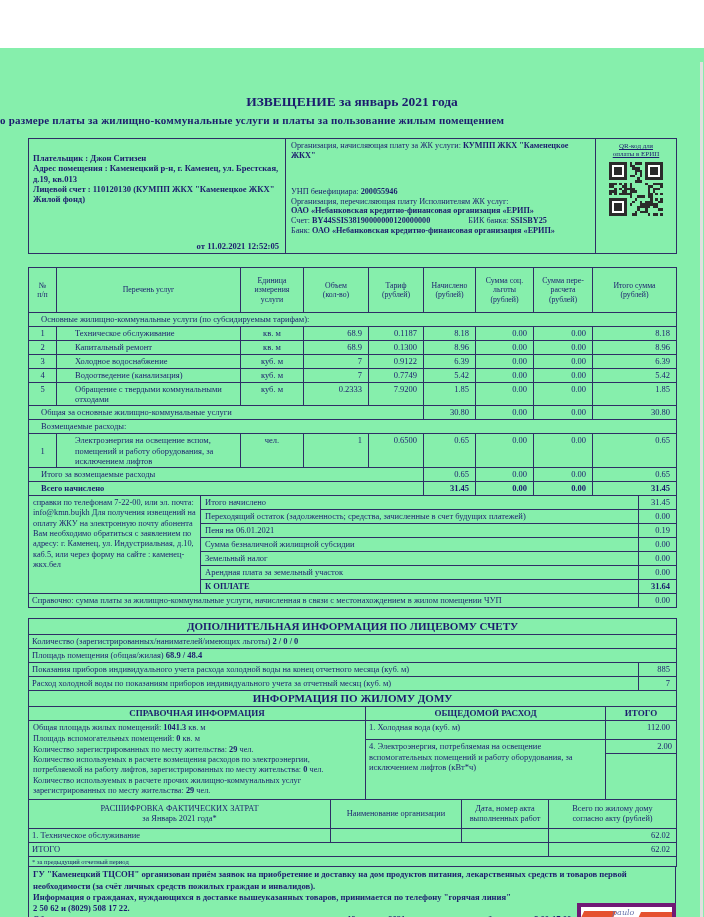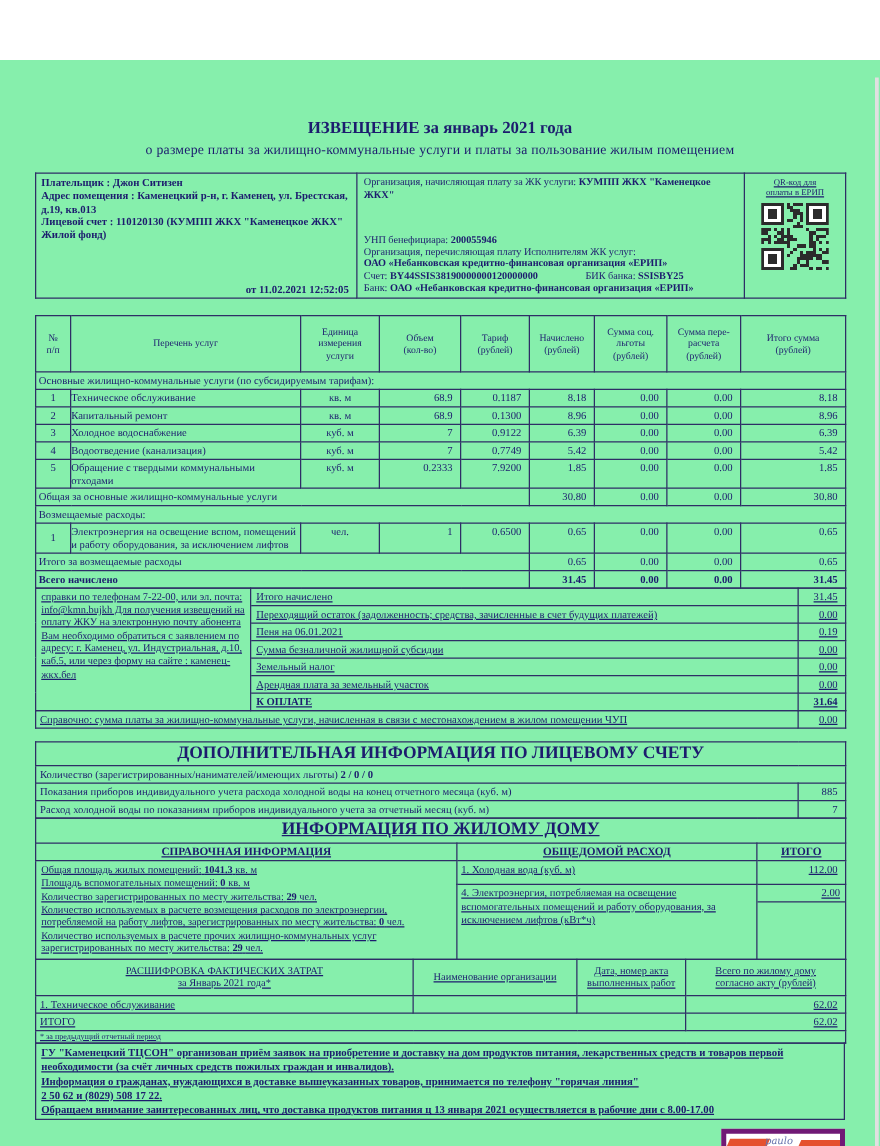--- a/index.html
+++ b/index.html
@@ -8,48 +8,48 @@
   }
   html,body{margin:0;padding:0;}
   body{
     width:704px;height:917px;background:#ffffff;
     font-family:"Liberation Serif","DejaVu Serif",serif;
     color:var(--ink);
   }
   .page{position:relative;width:704px;height:917px;background:#86efac;overflow:hidden;margin-top:48px;}
   .content{width:648px;margin-left:28px;}
   .title1{font-size:13.5px;font-weight:bold;text-align:center;margin:0;padding-top:46px;}
-  .title2{font-size:11px;font-weight:normal;text-align:center;margin:4px 0 12px 0;letter-spacing:.2px;}
+  .title2{font-size:11px;font-weight:bold;text-align:left;margin:4px 0 12px 0;letter-spacing:.2px;}
   table{border-collapse:collapse;table-layout:fixed;width:648px;}
   td{border:1px solid var(--bd);padding:1px 3px;vertical-align:top;font-size:8.5px;line-height:1.2;color:var(--ink);word-wrap:break-word;}
   .b{font-weight:bold;}
   .ctr{text-align:center;}
   .num{text-align:right;padding-right:6px;}
   .pre{white-space:pre-line;}
   
   .hdr td{height:86px;}
-  .payer-cell{font-weight:bold;font-size:8.6px;position:relative;padding:2px 4px;}
+  .payer-cell{font-weight:bold;font-size:8.6px;position:relative;padding:14px 4px;}
   .payer-cell .date{position:absolute;right:6px;bottom:2px;font-size:8.6px;}
   .org-cell{font-size:8.2px;padding:2px 5px;position:relative;}
   .org-top{margin-bottom:26px;}
   .org-row{display:flex;}
   .org-row .right{margin-left:38px;}
   .qr-cell{text-align:center;padding-top:3px;text-decoration:underline;}
   .qr-label{font-size:7px;line-height:1.2;margin-bottom:3px;}
   
   .mt{margin-top:13px;}
   .mt .hcell{font-size:7.8px;text-align:center;vertical-align:middle;height:42px;line-height:1.2;}
-  .mt .svc{padding-left:0;}
-  .mt .sec{padding-left:2px;}
+  .mt .svc{padding-left:18px;}
+  .mt .sec{padding-left:12px;}
   .rowh td{height:11px;}
   
-  .stk{margin-top:-1px;text-decoration:underline;}
+  .stk{margin-top:-1px;}
   .contact{font-size:8.3px;line-height:1.25;padding:2px 4px;}
   .sum-label{padding-left:4px;}
-  .titlerow{font-size:14px;font-weight:bold;text-align:center;}
+  .titlerow{font-size:11px;font-weight:bold;text-align:center;}
   .gap{height:10px;}
   
   .hi-head{font-size:9px;font-weight:bold;text-align:center;}
   .hi-lines{font-size:8.3px;line-height:1.18;padding:2px 4px;}
   .hi-lines div{margin-bottom:1px;}
   .capwrap{padding:0;}
   .capwrap .cap{border-bottom:1px solid var(--bd);text-align:right;padding:1px 4px 1px 3px;}
   .capwrap .rest{height:26px;}
   
   .costs .hcell{font-size:8.3px;text-align:center;vertical-align:middle;height:26px;}
@@ -431,20 +431,23 @@
           <col style="width:38px">
         </colgroup>
       <tbody>
       <tr>
             <td class="titlerow" colspan="2">ДОПОЛНИТЕЛЬНАЯ ИНФОРМАЦИЯ ПО ЛИЦЕВОМУ СЧЕТУ</td>
           </tr>
       <tr class="rowh">
             <td colspan="2"><span>Количество (зарегистрированных/нанимателей/имеющих льготы) </span><span class="b">2 / 0 / 0</span></td>
           </tr>
       <tr class="rowh">
+            <td colspan="2"><span>Площадь помещения (общая/жилая) </span><span class="b">68.9 / 48.4</span></td>
+          </tr>
+      <tr class="rowh">
             <td>Показания приборов индивидуального учета расхода холодной воды на конец отчетного месяца (куб. м)</td>
             <td class="num">885</td>
           </tr>
       <tr class="rowh">
             <td>Расход холодной воды по показаниям приборов индивидуального учета за отчетный месяц (куб. м)</td>
             <td class="num">7</td>
           </tr>
     </tbody>
       </table>
 

